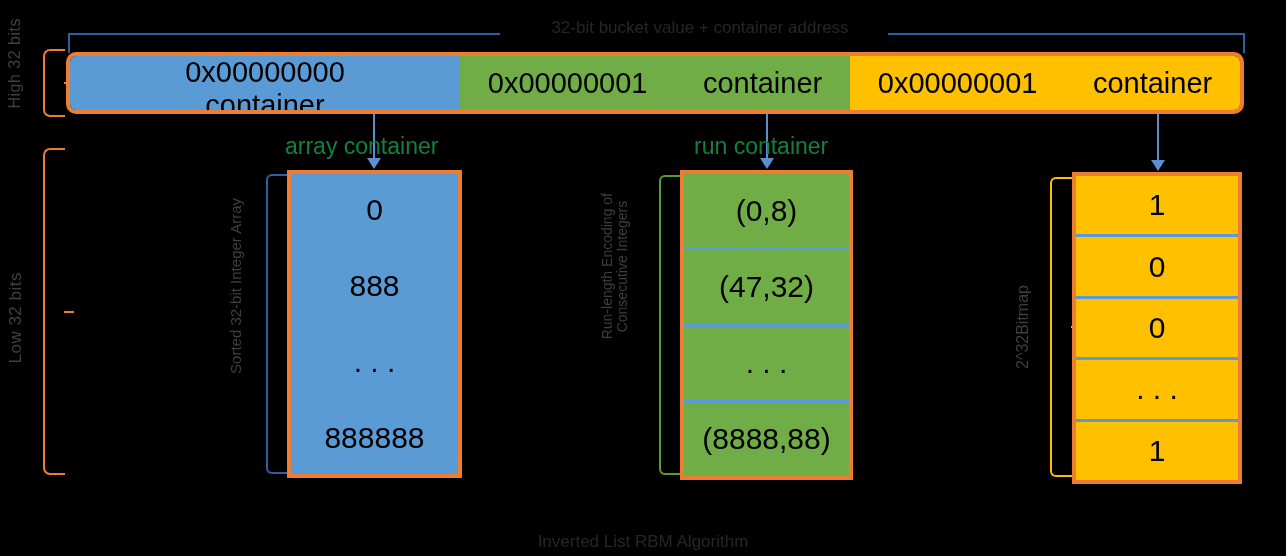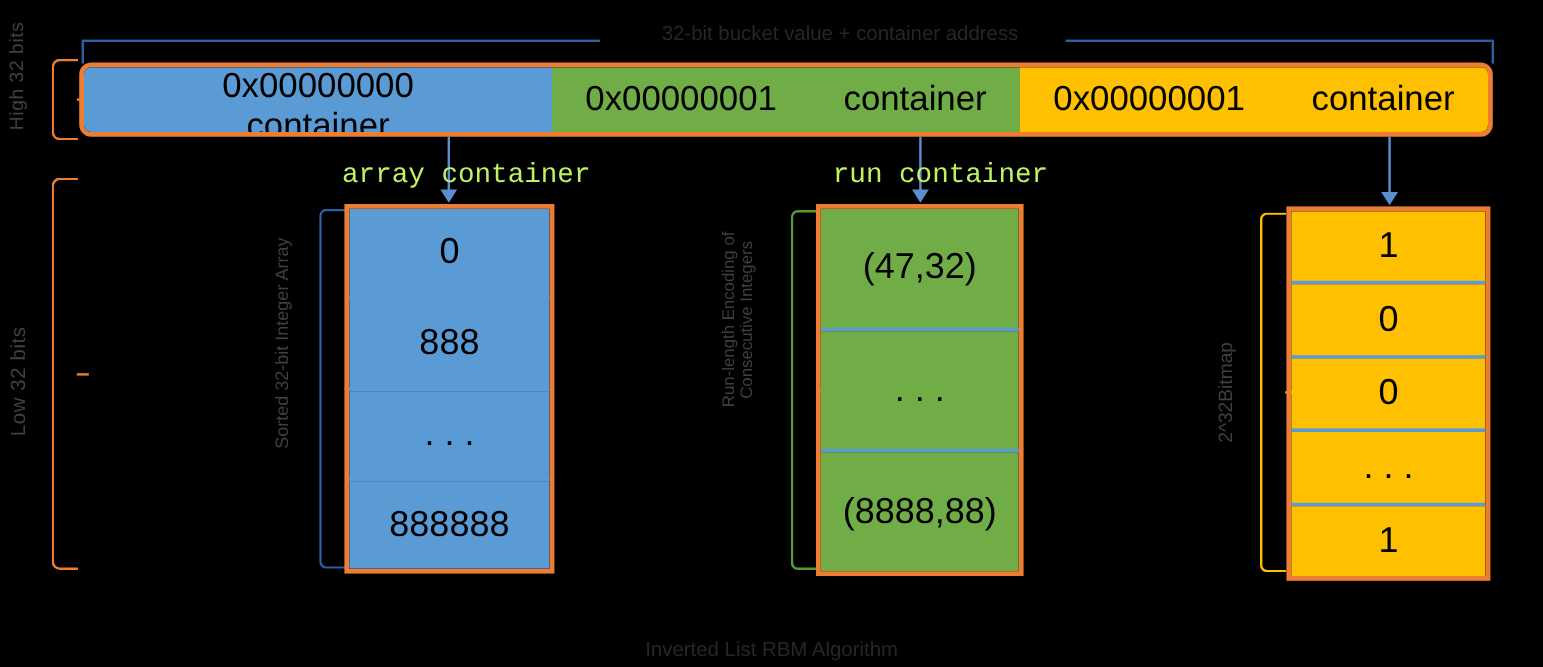--- a/index.html
+++ b/index.html
@@ -105,23 +105,22 @@
     color: #404040;
     letter-spacing: 0.5px;
   }
   .vlabel-high { left: 6px; top: 18px; font-size: 16px; }
   .vlabel-low  { left: 6px; top: 272px; font-size: 17px; }
 
   
   .ctitle {
     position: absolute;
     font-size: 23px;
-    color: #bef264;
-    white-space: nowrap;
-    font-family: Liberation Mono, monospace;
+    color: #15803d;
+    white-space: nowrap;
   }
   .arrow-line {
     position: absolute;
     width: 2px;
     background: #5B8FD0;
   }
   .arrow-head {
     position: absolute;
     width: 0; height: 0;
     border-left: 7px solid transparent;
@@ -257,20 +256,21 @@
   <div class="arrow-head" style="left:760px; top:158px;"></div>
   <div class="ctitle" style="left:694px; top:133px;">run  container</div>
 
   <div class="sbr sbr-run"></div>
   <div class="svlabel svlabel-run">
     <span>Run-length Encoding of</span><br>
     <span>Consecutive Integers</span>
   </div>
 
   <div class="stack stack-green">
+    <div class="cell">(0,8)</div>
     <div class="cell">(47,32)</div>
     <div class="cell">. . .</div>
     <div class="cell">(8888,88)</div>
   </div>
 
   <div class="arrow-line" style="left:1157px; top:114px; height:50px;"></div>
   <div class="arrow-head" style="left:1151px; top:160px;"></div>
 
   <div class="sbr sbr-bitmap"></div>
   <div class="svlabel svlabel-bitmap">2^32Bitmap</div>

